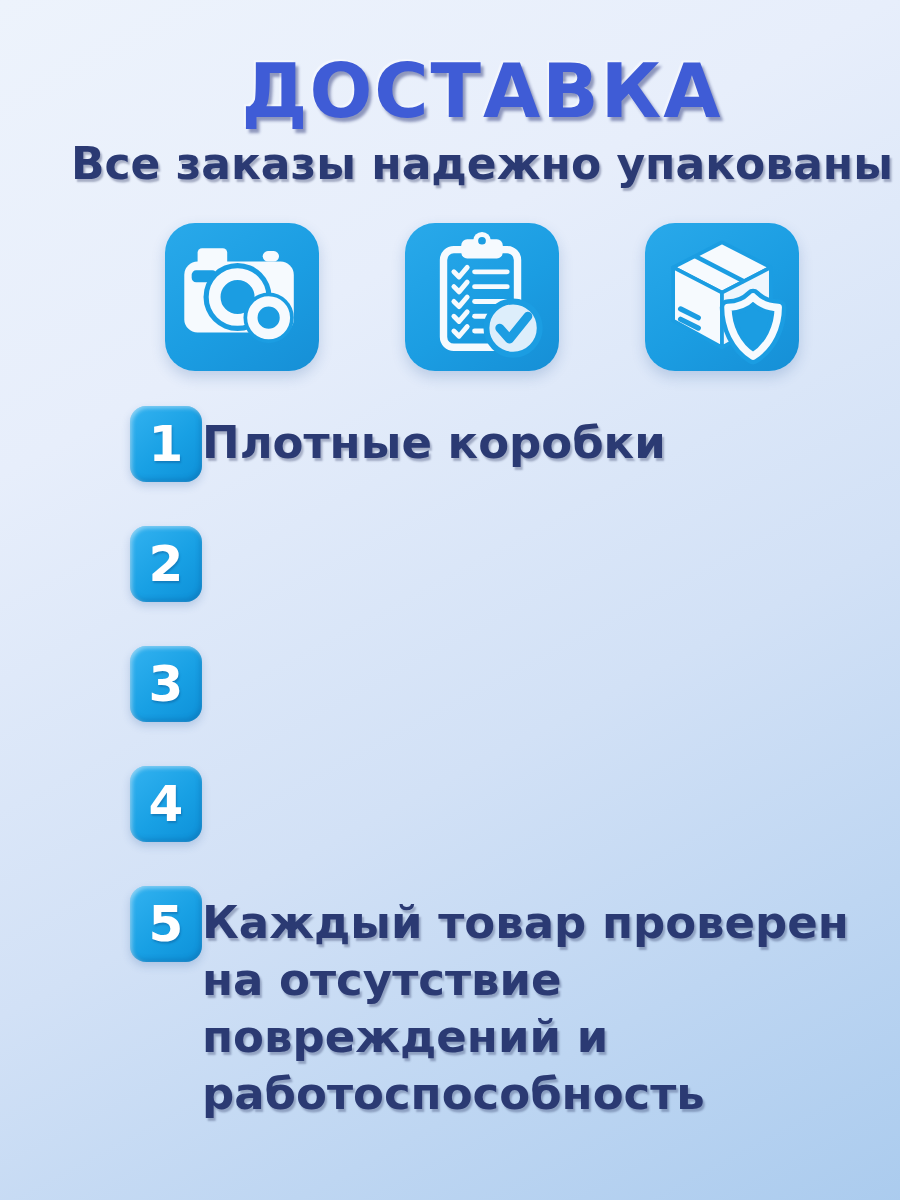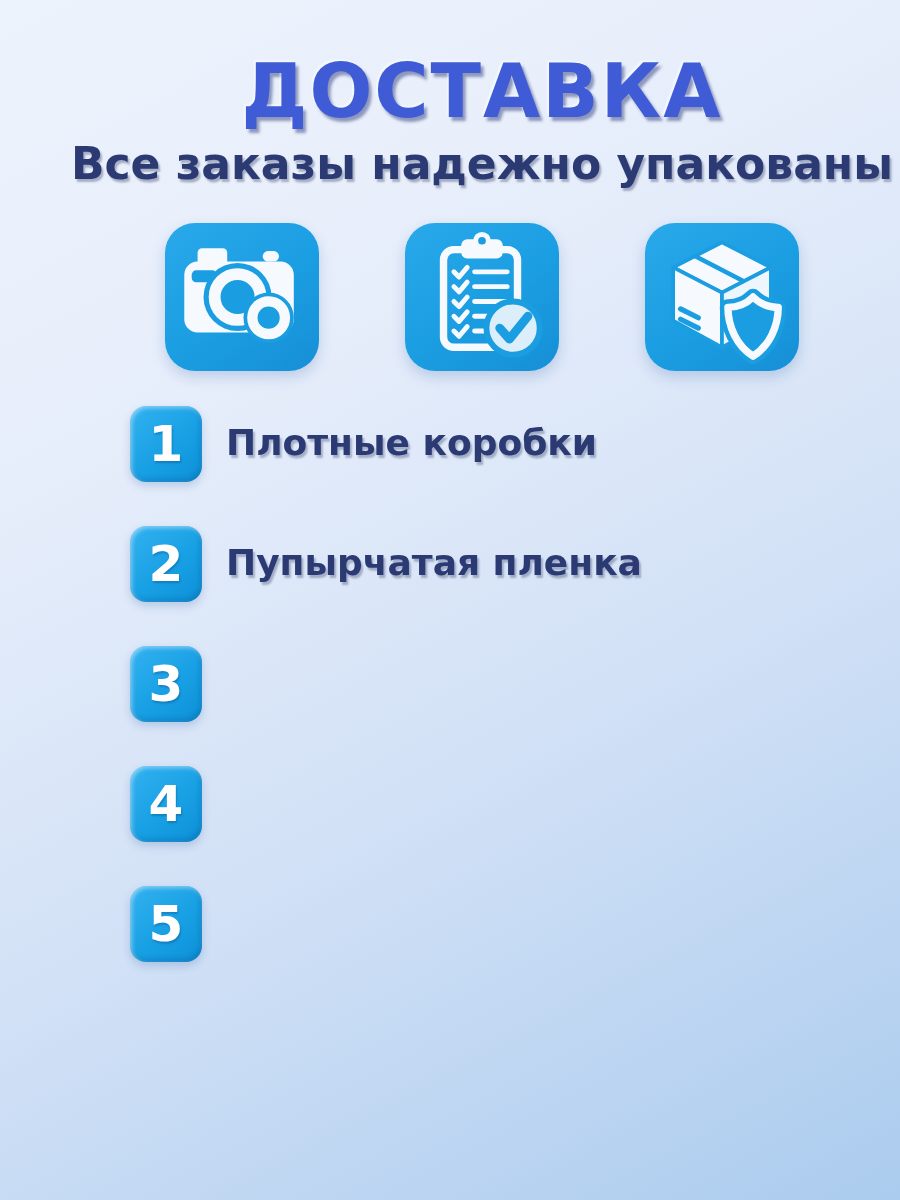--- a/index.html
+++ b/index.html
@@ -53,24 +53,23 @@
     width:72px;height:76px;
     border-radius:16px;
     background:linear-gradient(140deg,#33b2f0 0%,#18a0e4 55%,#0d90d8 100%);
     color:#ffffff;
     font-size:50px;font-weight:800;
     display:flex;align-items:center;justify-content:center;
     box-shadow:inset 2px 2px 4px rgba(255,255,255,.45), inset -2px -3px 5px rgba(8,70,130,.25), 0 4px 9px rgba(40,90,160,.22);
     text-shadow:1px 2px 2px rgba(10,70,130,.35);
   }
   .item-text{
-    margin-left:24px;
     padding-top:8px;
     max-width:665px;
-    font-size:36px;
+    font-size:45px;
     font-weight:800;
     line-height:57px;
     color:#2b3a73;
     white-space:pre-line;
     text-shadow:2px 3px 2px rgba(24,33,80,.3);
   }
 </style>
 </head>
 <body>
 
@@ -138,30 +137,33 @@
 
   <div class="list">
 
     <div class="item">
       <div class="badge">1</div>
       <div class="item-text">Плотные коробки</div>
     </div>
 
     <div class="item">
       <div class="badge">2</div>
-      <div class="item-text">Пупырчатая пленка</div>
     </div>
 
     <div class="item">
       <div class="badge">3</div>
     </div>
 
     <div class="item">
       <div class="badge">4</div>
     </div>
 
     <div class="item">
       <div class="badge">5</div>
+      <div class="item-text">Каждый товар проверен
+на отсутствие
+повреждений и
+работоспособность</div>
     </div>
 
   </div>
 
 </div>
 
 </body></html>

